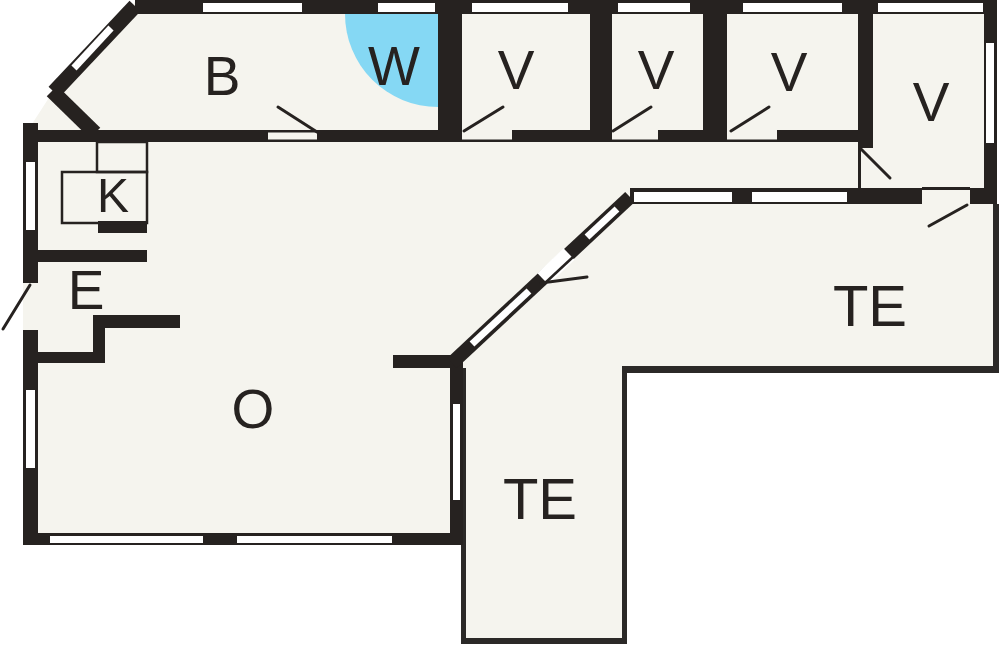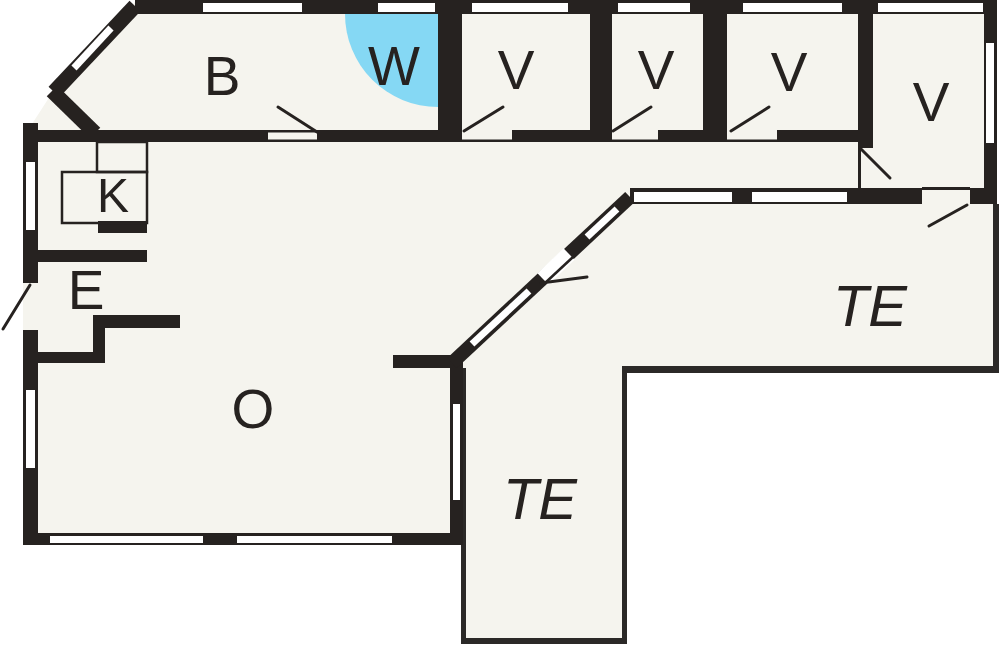--- a/index.html
+++ b/index.html
@@ -3,21 +3,21 @@
 <meta charset="utf-8">
 <title>Floor plan</title>
 <style>
   html,body{margin:0;padding:0;background:#ffffff;}
   .stage{position:relative;width:1000px;height:645px;background:#ffffff;overflow:hidden;
          font-family:"Liberation Sans", sans-serif;}
   .plan-svg{position:absolute;left:0;top:0;width:1000px;height:645px;display:block;}
   .room-label{position:absolute;transform:translate(-50%,-50%);color:#262220;
               font-size:55px;line-height:1;white-space:nowrap;user-select:none;}
   .room-label.small{font-size:48px;}
-  .room-label.big{font-size:58px;font-style:italic;}
+  .room-label.big{font-size:58px;}
   
   .floor{fill:#f5f4ee;}
   .wall{fill:#262220;}
   .wallline{stroke:#262220;fill:none;}
   .winline{stroke:#ffffff;fill:none;}
   .win{fill:#ffffff;}
   .gap{fill:#f5f4ee;}
   .leaf{stroke:#262220;stroke-width:3;fill:none;stroke-linecap:round;}
   .thinfix{stroke:#262220;stroke-width:2.5;fill:none;}
   .terr{fill:#2b2927;}

